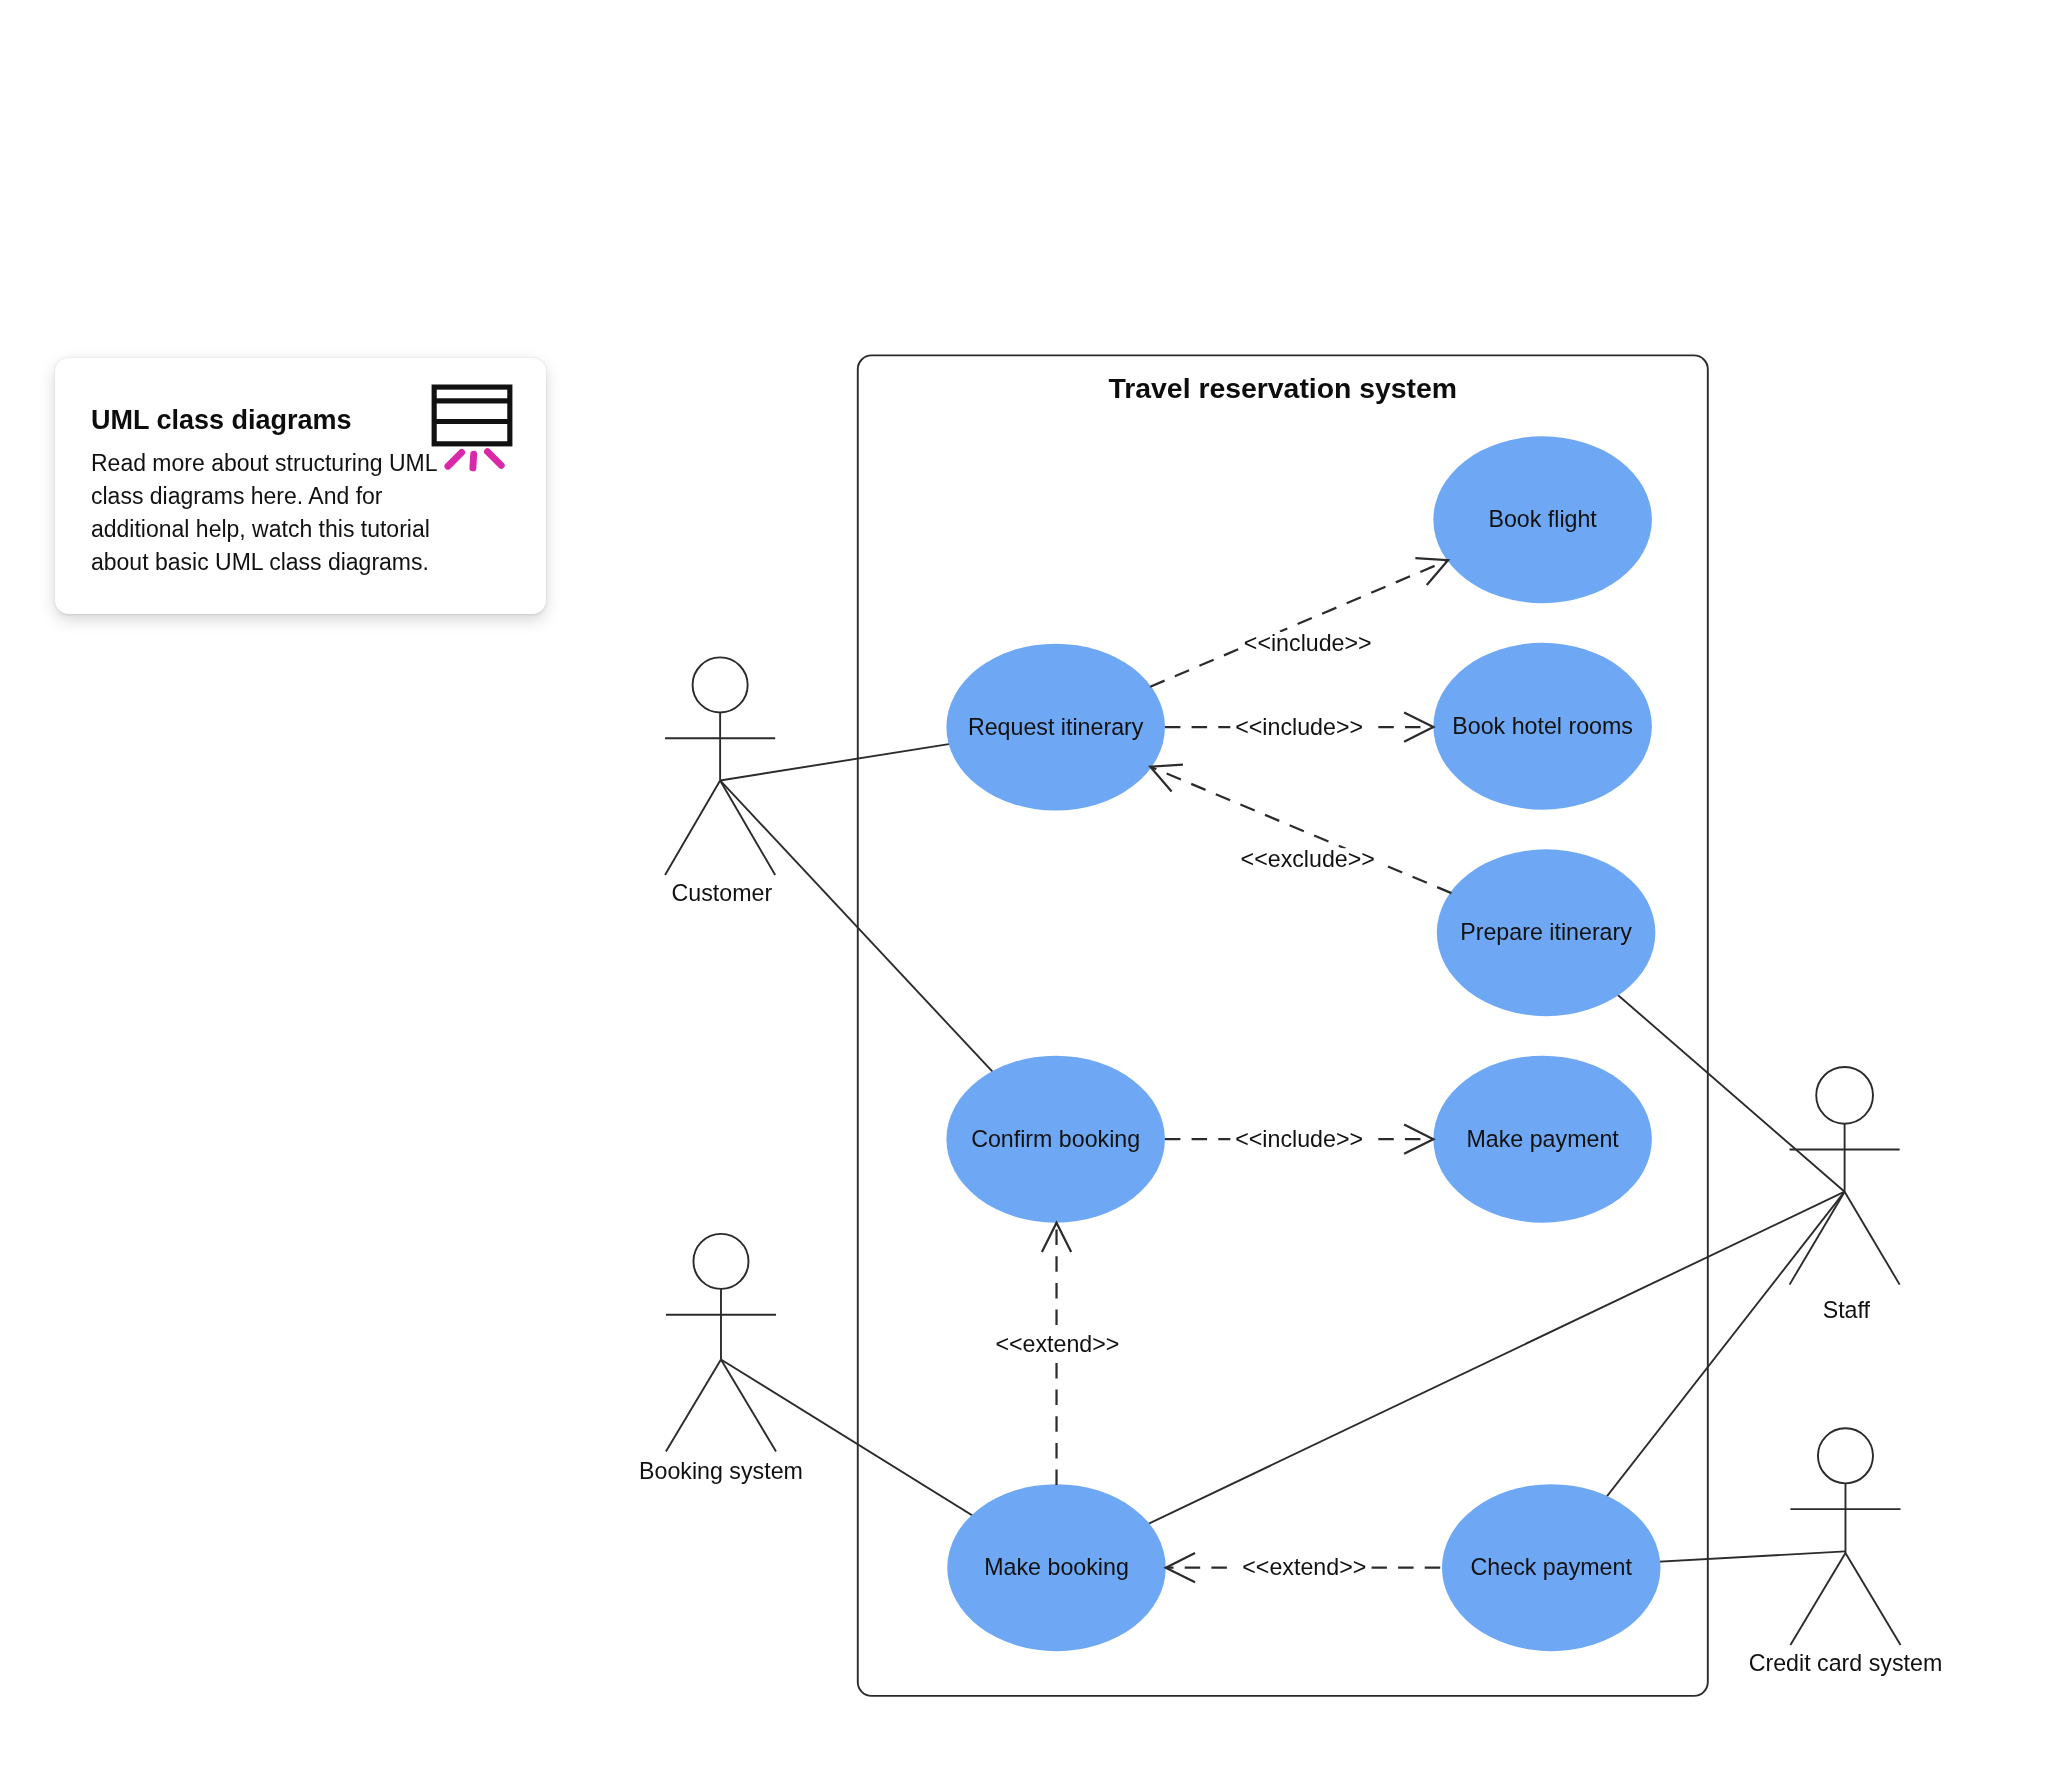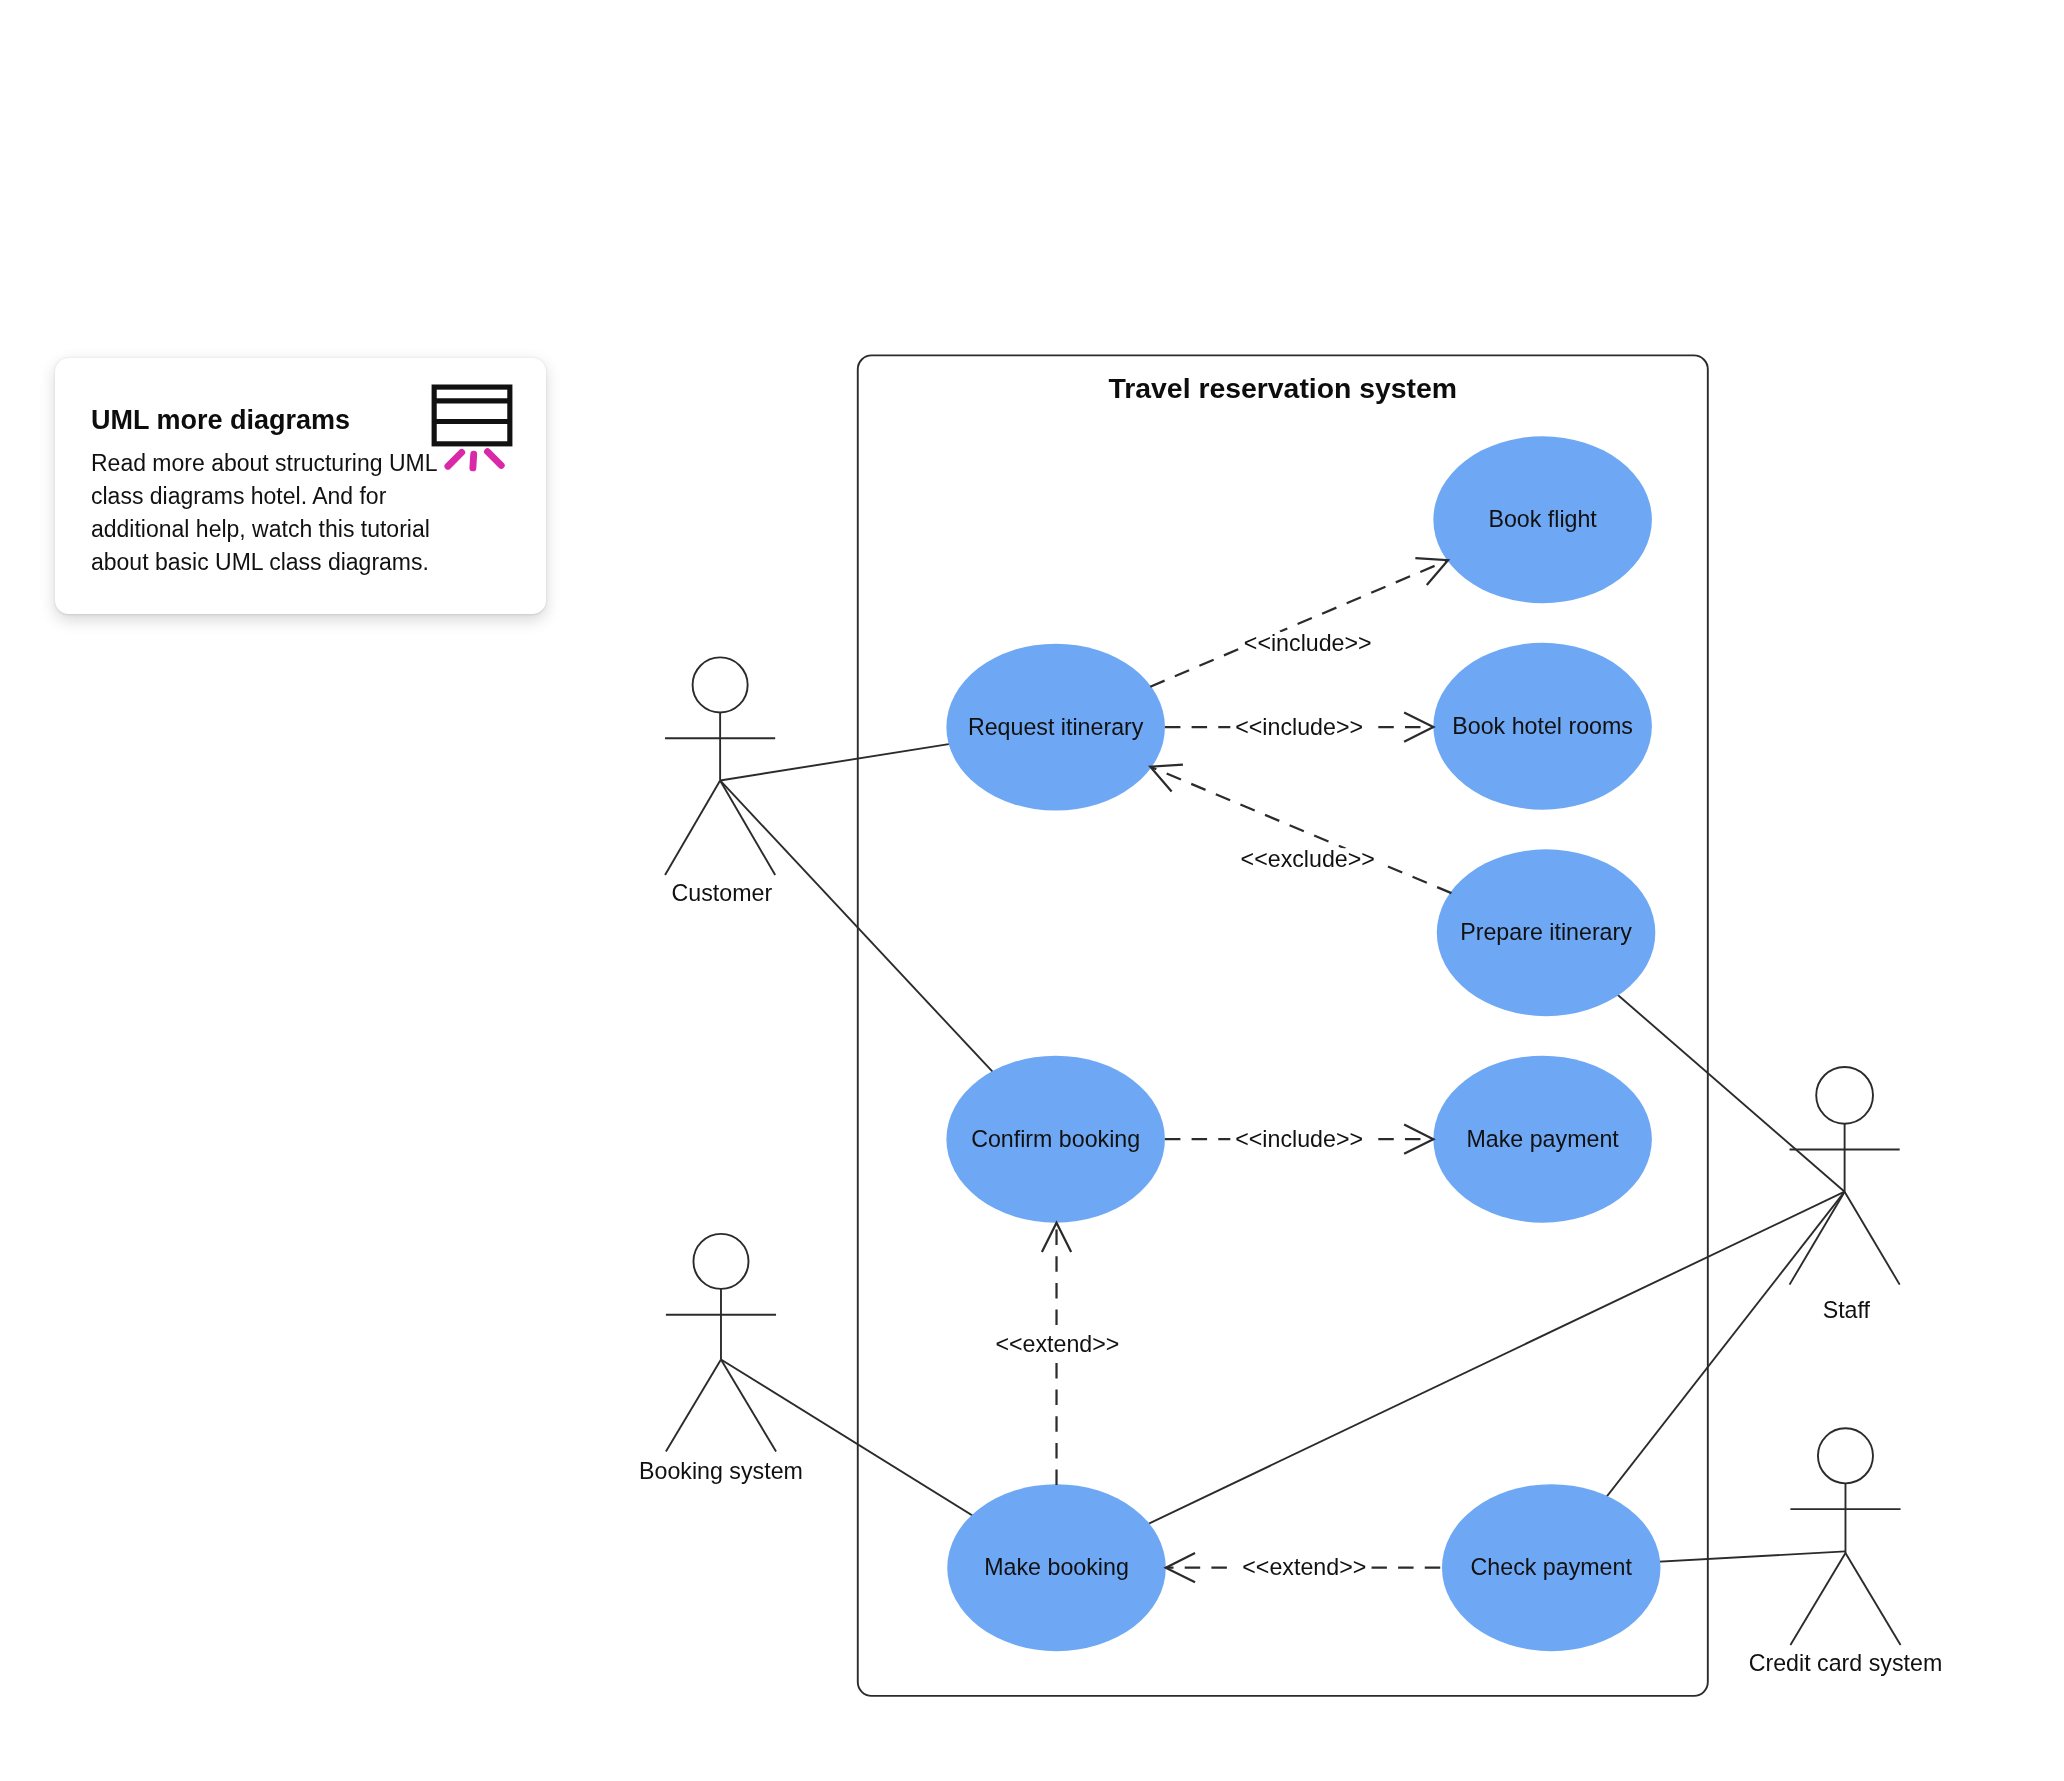--- a/index.html
+++ b/index.html
@@ -23,22 +23,22 @@
   .dashed{stroke:#2b2b2b;stroke-width:2.6;fill:none;stroke-dasharray:18 13;}
   .actor{stroke:#2b2b2b;stroke-width:2.2;fill:none;}
   .boundary{fill:none;stroke:#2b2b2b;stroke-width:2.2;}
 </style>
 </head>
 <body>
 
 <div class="stage">
 
   <div class="note-card">
-    <h1>UML more diagrams</h1>
-    <p>Read more about structuring UML class diagrams hotel. And for additional help, watch this tutorial about basic UML class diagrams.</p>
+    <h1>UML class diagrams</h1>
+    <p>Read more about structuring UML class diagrams here. And for additional help, watch this tutorial about basic UML class diagrams.</p>
     <svg class="note-icon" viewBox="0 0 100 110">
       <g stroke="#111111" stroke-width="6" fill="none">
         <rect x="6" y="8" width="88" height="66"></rect>
         <line x1="6" y1="24" x2="94" y2="24"></line>
         <line x1="6" y1="48" x2="94" y2="48"></line>
       </g>
       <g stroke-width="8" stroke-linecap="round" fill="none" stroke="#D928A8">
         <line x1="22" y1="100" x2="38" y2="84"></line>
         <line x1="52" y1="86" x2="51" y2="102"></line>
         <line x1="68" y1="83" x2="84" y2="99"></line>

